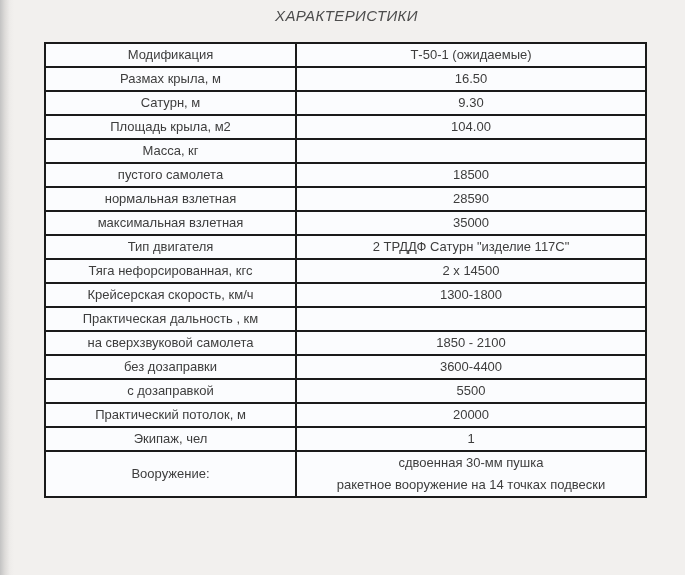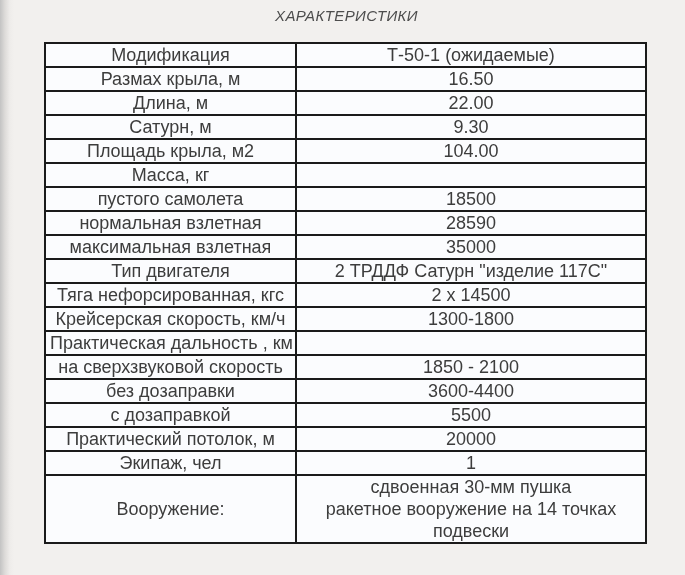--- a/index.html
+++ b/index.html
@@ -35,21 +35,21 @@
     position: absolute;
     left: 44px;
     top: 42px;
     width: 601px;
     border-collapse: collapse;
     table-layout: fixed;
     background: #fbfcfe;
   }
   table.spec-table td {
     border: 2px solid #1a1a1a;
-    font-size: 18px;
+    font-size: 13px;
     line-height: 22px;
     color: #3d3d3d;
     text-align: center;
     vertical-align: middle;
     padding: 0 4px;
     overflow: hidden;
     white-space: nowrap;
   }
   table.spec-table td.value-cell.multiline {
     white-space: normal;
@@ -70,24 +70,20 @@
     <col class="value-col">
   </colgroup>
   <tbody>
       <tr>
         <td class="label-cell">Модификация</td>
         <td class="value-cell">Т-50-1 (ожидаемые)</td>
       </tr>
       <tr>
         <td class="label-cell">Размах крыла, м</td>
         <td class="value-cell">16.50</td>
-      </tr>
-      <tr>
-        <td class="label-cell">Длина, м</td>
-        <td class="value-cell">22.00</td>
       </tr>
       <tr>
         <td class="label-cell">Сатурн, м</td>
         <td class="value-cell">9.30</td>
       </tr>
       <tr>
         <td class="label-cell">Площадь крыла, м2</td>
         <td class="value-cell">104.00</td>
       </tr>
       <tr>
@@ -116,21 +112,21 @@
       </tr>
       <tr>
         <td class="label-cell">Крейсерская скорость, км/ч</td>
         <td class="value-cell">1300-1800</td>
       </tr>
       <tr>
         <td class="label-cell">Практическая дальность , км</td>
         <td class="value-cell"></td>
       </tr>
       <tr>
-        <td class="label-cell">на сверхзвуковой скорость</td>
+        <td class="label-cell">на сверхзвуковой самолета</td>
         <td class="value-cell">1850 - 2100</td>
       </tr>
       <tr>
         <td class="label-cell">без дозаправки</td>
         <td class="value-cell">3600-4400</td>
       </tr>
       <tr>
         <td class="label-cell">с дозаправкой</td>
         <td class="value-cell">5500</td>
       </tr>

